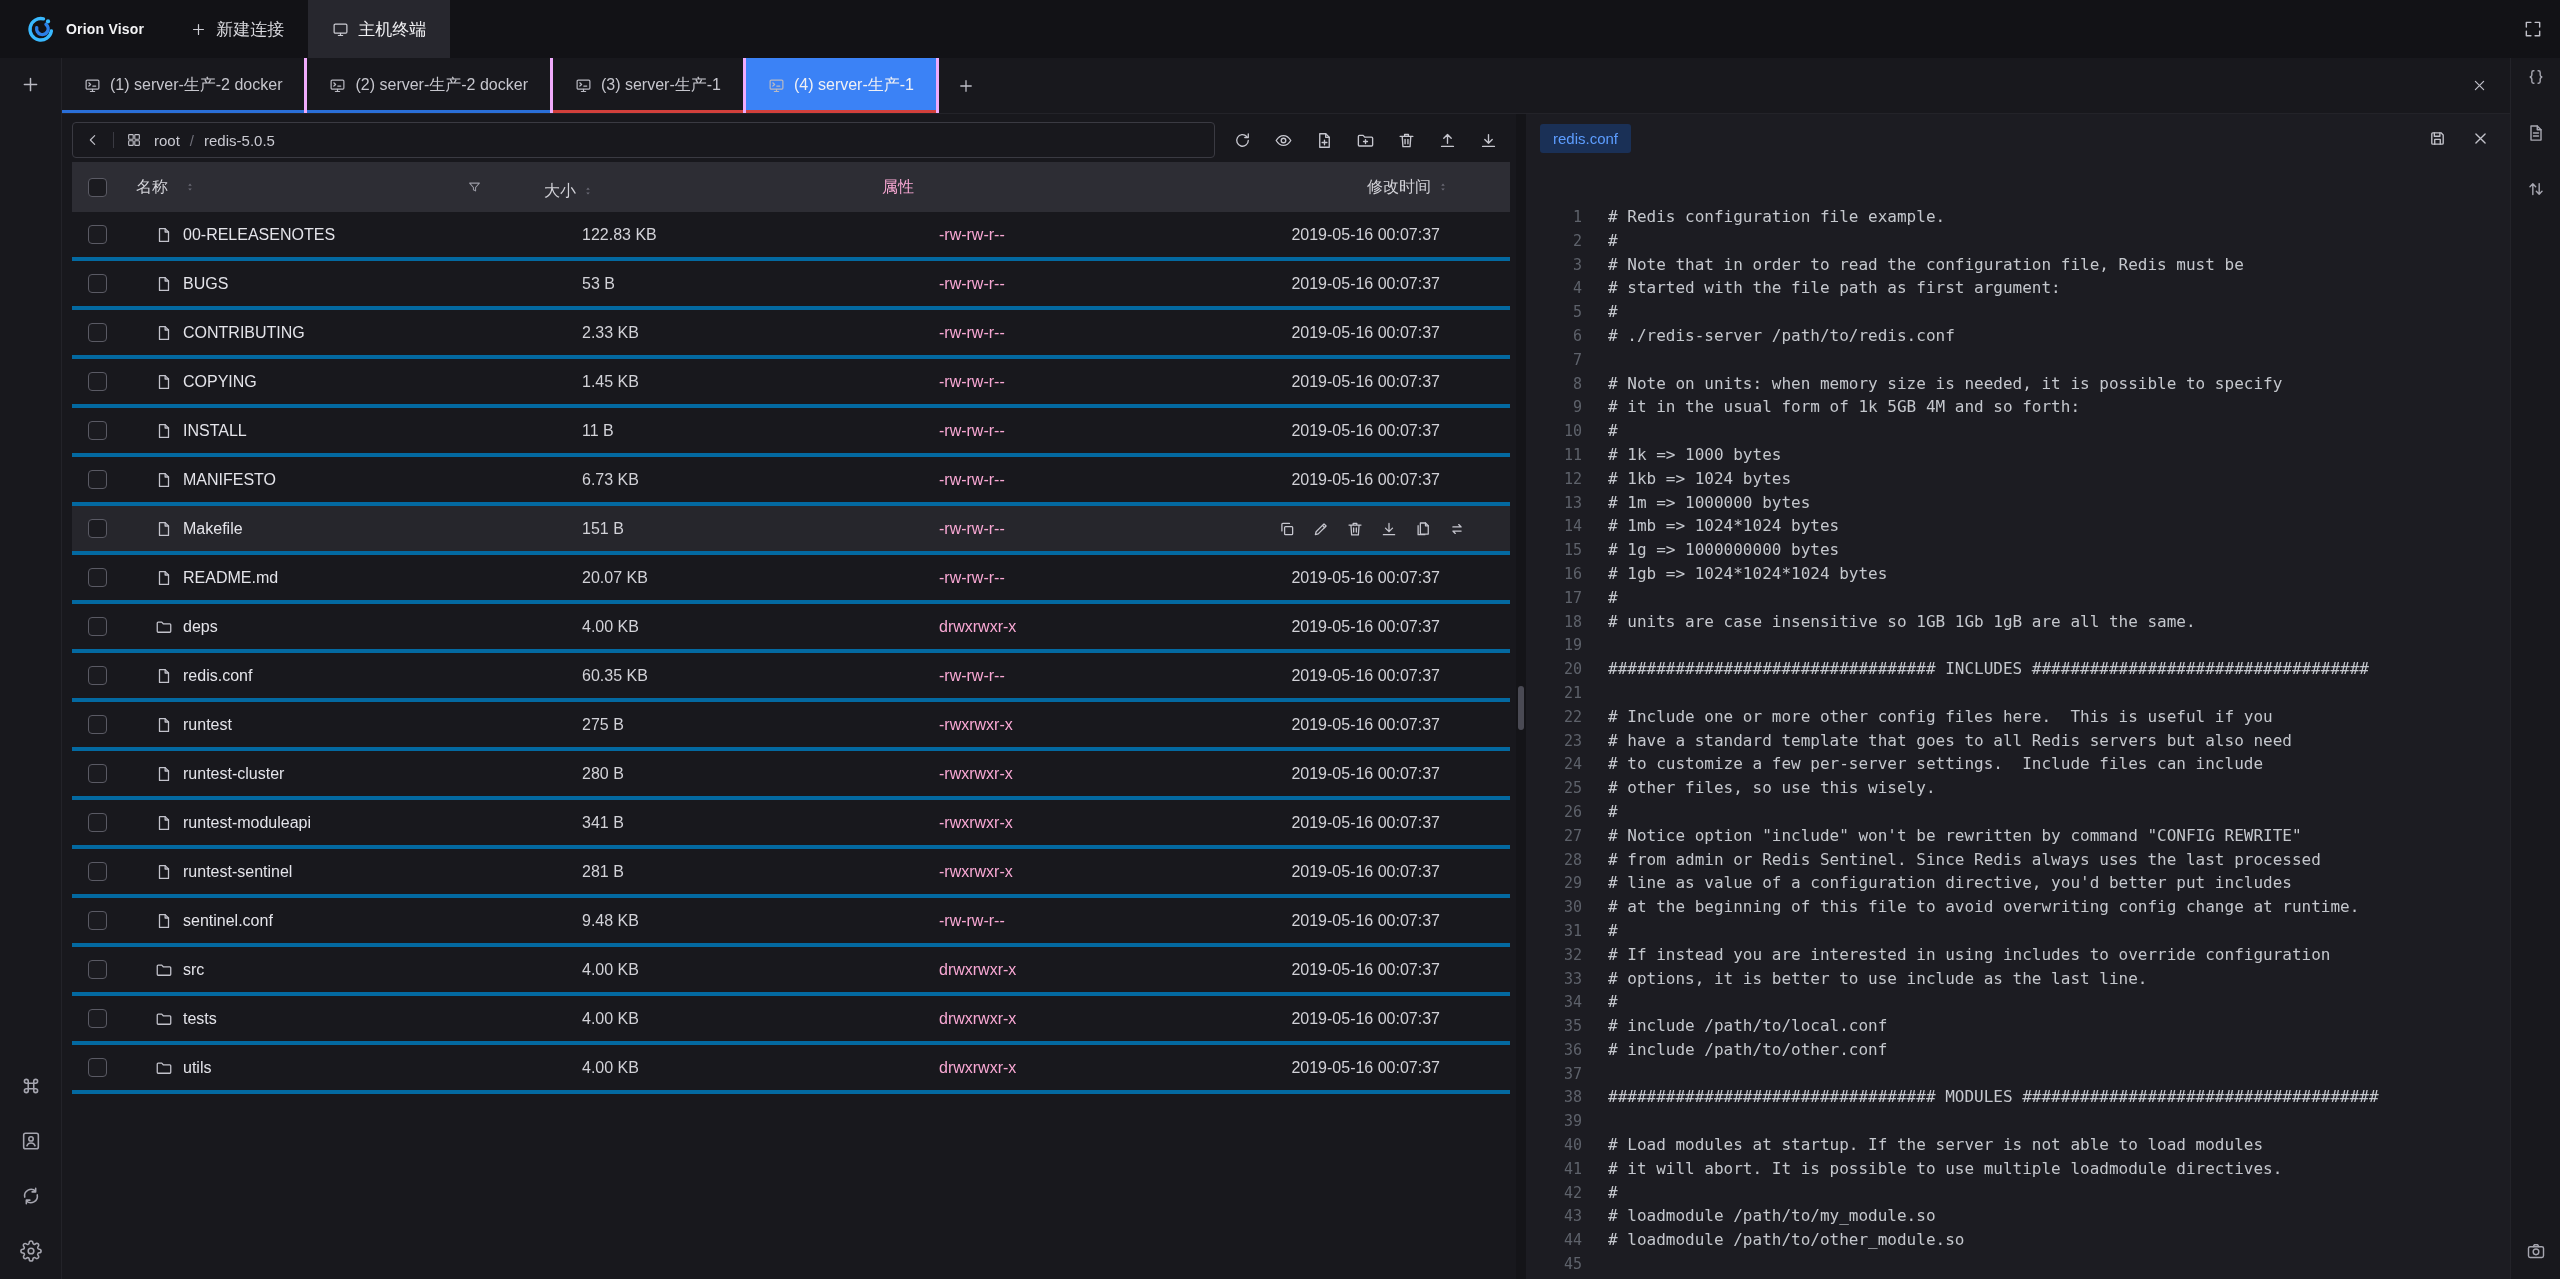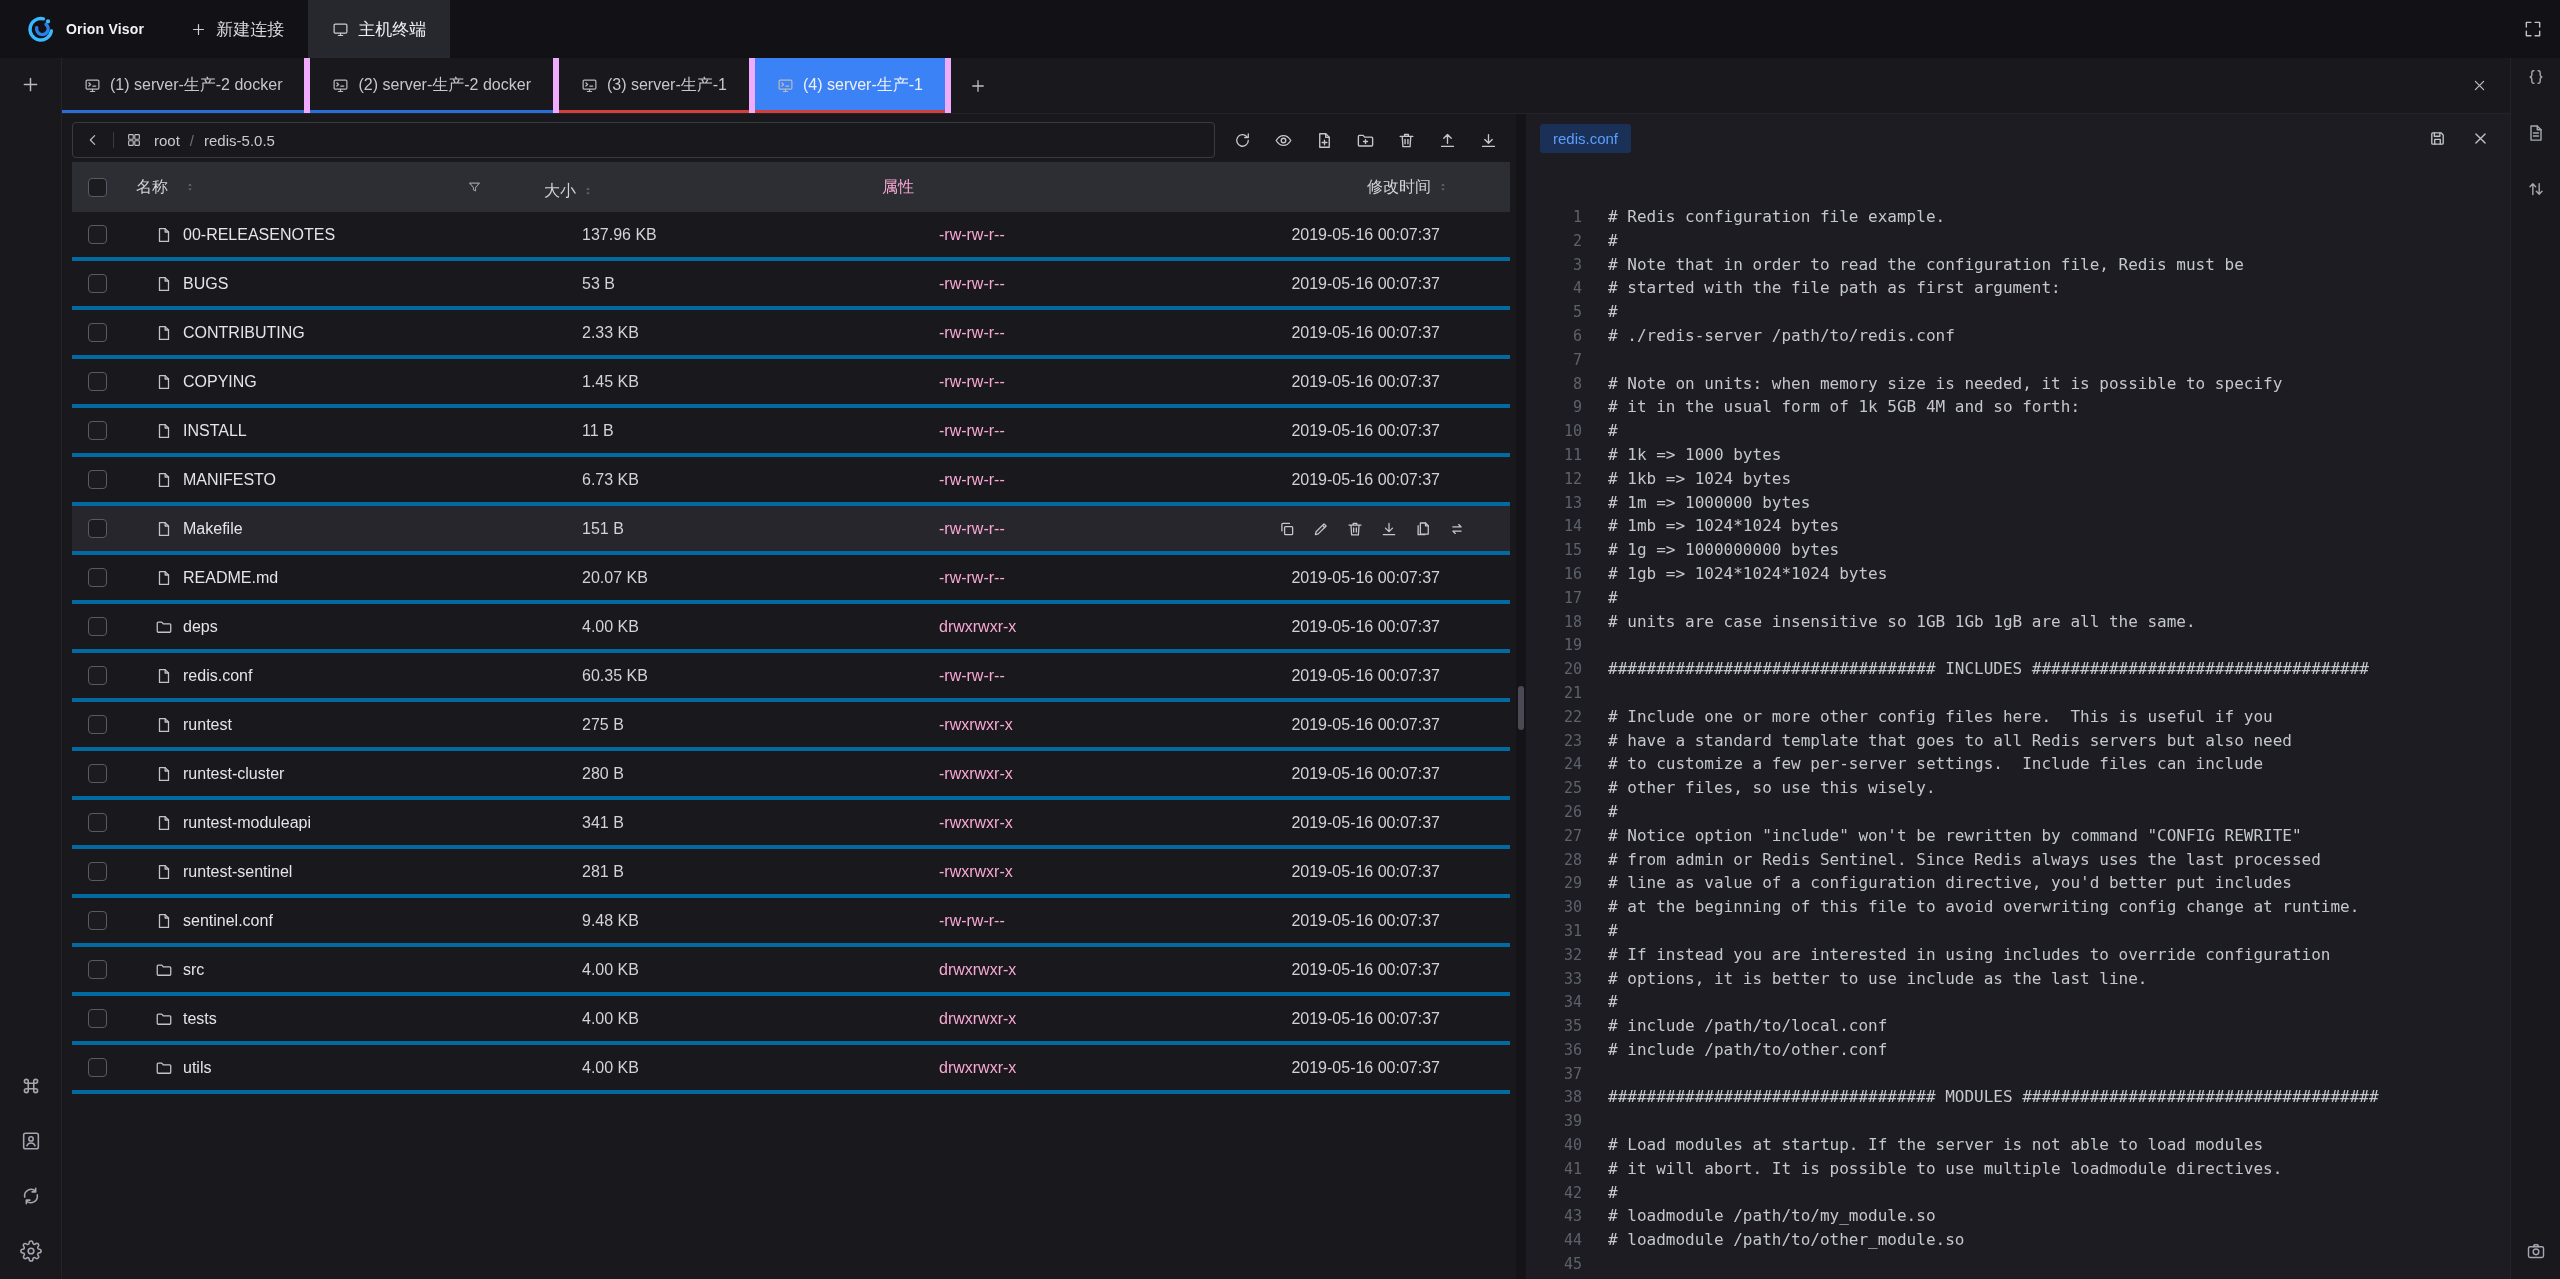--- a/index.html
+++ b/index.html
@@ -32,21 +32,21 @@
   .left-rail { width: 62px; border-right: 1px solid #232329; background: #18181d; display: flex; flex-direction: column; align-items: center; padding-top: 16px; position: relative; }
   .left-rail .ic { width: 21px; height: 21px; color: #b9b9c2; }
   .rail-bottom { position: absolute; bottom: 17px; display: flex; flex-direction: column; gap: 33px; align-items: center; }
   .rail-bottom .ic { width: 22px; height: 22px; color: #a6a6b0; }
 
   .center-col { flex: 1; display: flex; flex-direction: column; min-width: 0; }
 
   
   .tab-bar { height: 56px; display: flex; align-items: stretch; border-bottom: 1px solid #232329; background: #18181d; }
   .tabs { display: flex; align-items: stretch; }
-  .term-tab { position: relative; display: flex; align-items: center; gap: 9px; padding: 0 22px; border-right: 6px solid #f0abfc; font-size: 16px; color: #c6c6cd; cursor: pointer; white-space: nowrap; }
+  .term-tab { position: relative; display: flex; align-items: center; gap: 9px; padding: 0 22px; border-right: 3px solid #f0abfc; font-size: 16px; color: #c6c6cd; cursor: pointer; white-space: nowrap; }
   .term-tab .ic { width: 17px; height: 17px; color: #b9b9c2; }
   .term-tab::after { content: ""; position: absolute; left: 0; right: 0; bottom: 0; height: 3px; background: var(--accent, transparent); }
   .term-tab.active { background: #3b82f6; color: #f0f0f4; }
   .add-tab { padding: 0 18px; } .add-tab .ic { width: 18px; height: 18px; }
   .close-tabs { padding: 0 22px; } .close-tabs .ic { width: 17px; height: 17px; }
 
   
   .panes { flex: 1; display: flex; min-height: 0; }
 
   .file-panel { width: 1454px; background: #18181d; display: flex; flex-direction: column; }
@@ -373,21 +373,21 @@
                 </div>
                 <div class="c name">
                   <span class="ic">
                     <svg viewBox="0 0 24 24" fill="none" stroke="currentColor" stroke-width="1.7" stroke-linecap="round" stroke-linejoin="round">
                       <path d="M6 3.5h7.5L18 8v12.5H6z"></path>
                       <path d="M13.5 3.5V8H18"></path>
                     </svg>
                   </span>
                   <span class="fname">00-RELEASENOTES</span>
                 </div>
-                <div class="c size">137.96 KB</div>
+                <div class="c size">122.83 KB</div>
                 <div class="c attr">-rw-rw-r--</div>
                 <div class="c time">2019-05-16 00:07:37</div>
               </div>
               <div class="frow">
                 <div class="c check">
                   <span class="cb"></span>
                 </div>
                 <div class="c name">
                   <span class="ic">
                     <svg viewBox="0 0 24 24" fill="none" stroke="currentColor" stroke-width="1.7" stroke-linecap="round" stroke-linejoin="round">

